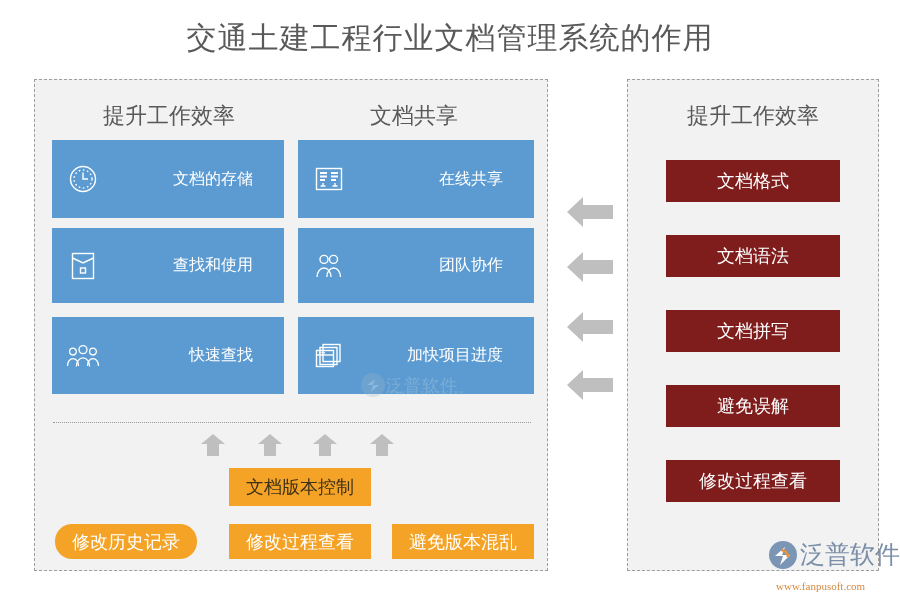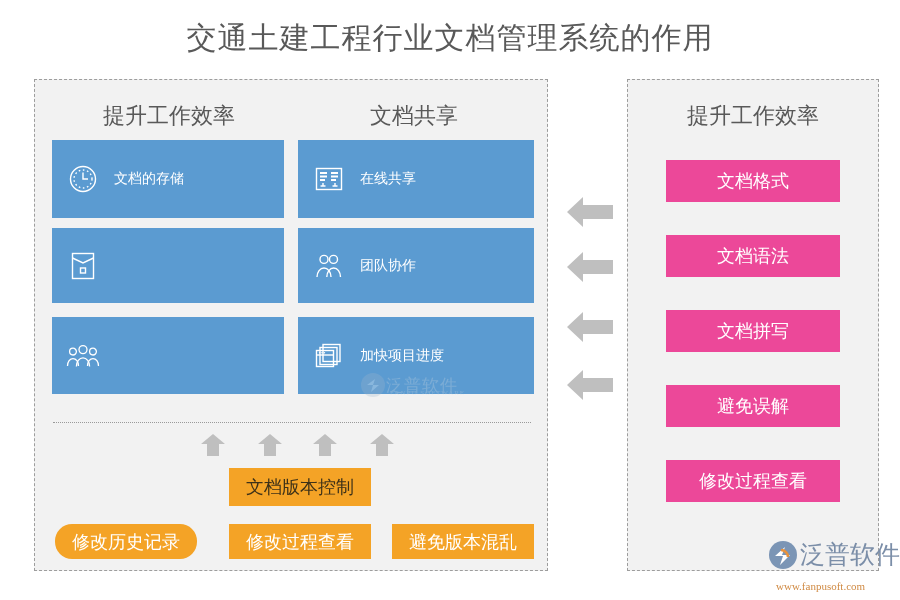--- a/index.html
+++ b/index.html
@@ -60,23 +60,23 @@
   }
   .card .card-icon {
     width: 62px;
     flex: 0 0 62px;
     display: flex;
     align-items: center;
     justify-content: center;
   }
   .card .card-label {
     flex: 1 1 auto;
-    text-align: left;
-    font-size: 14px;
-    padding-right: 0;
+    text-align: right;
+    font-size: 16px;
+    padding-right: 31px;
     white-space: nowrap;
   }
 
   .col-a { left: 52px;  width: 232px; }
   .col-b { left: 298px; width: 236px; }
   .row-1 { top: 140px;  height: 78px; }
   .row-2 { top: 228px;  height: 75px; }
   .row-3 { top: 317px;  height: 77px; }
 
   
@@ -117,21 +117,21 @@
   #obox-sub-1 { left: 55px; border-radius: 17px; }
   #obox-sub-2 { left: 229px; }
   #obox-sub-3 { left: 392px; }
 
   
   .qbox {
     position: absolute;
     left: 666px;
     width: 174px;
     height: 42px;
-    background: #ec4899;
+    background: #7f1d1d;
     color: #ffffff;
     display: flex;
     align-items: center;
     justify-content: center;
     font-size: 18px;
     white-space: nowrap;
     box-sizing: border-box;
   }
 
   
@@ -218,33 +218,35 @@
 </div>
 
 <div class="card col-a row-2">
   <span class="card-icon">
     <svg width="32" height="34" viewBox="0 0 32 34" fill="none" stroke="#ffffff" stroke-width="1.4">
       <rect x="5.5" y="4.5" width="21" height="25"></rect>
       <path d="M5.5 9 L16 14 L26.5 9"></path>
       <rect x="13.5" y="19" width="5" height="5"></rect>
     </svg>
   </span>
+  <span class="card-label">查找和使用</span>
 </div>
 
 <div class="card col-a row-3">
   <span class="card-icon">
     <svg width="36" height="30" viewBox="0 0 36 30" fill="none" stroke="#ffffff" stroke-width="1.3">
       <path d="M8 14a3.4 3.4 0 1 0 0-6.8 3.4 3.4 0 0 0 0 6.8z"></path>
       <path d="M2.5 25c0-4.2 2.4-7.4 5.5-7.4s5.5 3.2 5.5 7.4"></path>
       <path d="M28 14a3.4 3.4 0 1 0 0-6.8 3.4 3.4 0 0 0 0 6.8z"></path>
       <path d="M22.5 25c0-4.2 2.4-7.4 5.5-7.4s5.5 3.2 5.5 7.4"></path>
       <path d="M18 12.6a4 4 0 1 0 0-8 4 4 0 0 0 0 8z"></path>
       <path d="M11.4 25.5c0-4.8 2.9-8.6 6.6-8.6s6.6 3.8 6.6 8.6"></path>
     </svg>
   </span>
+  <span class="card-label">快速查找</span>
 </div>
 
 <div class="card col-b row-1">
   <span class="card-icon">
     <svg width="34" height="30" viewBox="0 0 34 30" fill="none" stroke="#ffffff" stroke-width="1.4">
       <rect x="4.5" y="4.5" width="25" height="21"></rect>
       <path d="M8 9h7M8 12.5h7M8 16h5M19 9h7M19 12.5h7M19 16h5" stroke-width="1.8"></path>
       <path d="M11 19v3M23 19v3M8.5 22h5M20.5 22h5"></path>
     </svg>
   </span>

